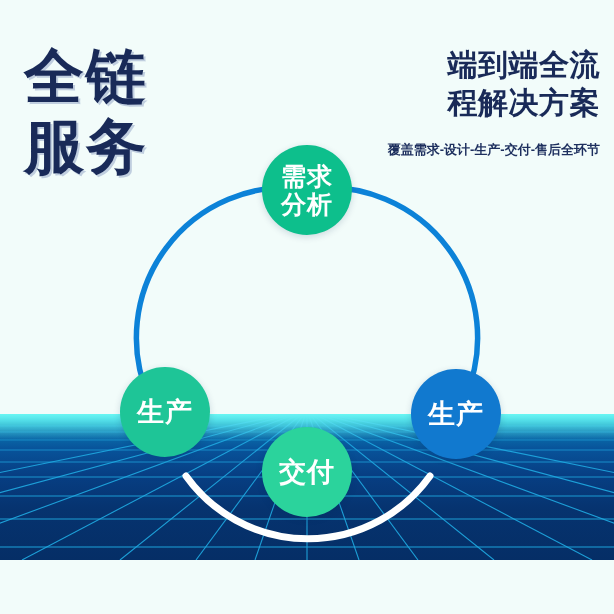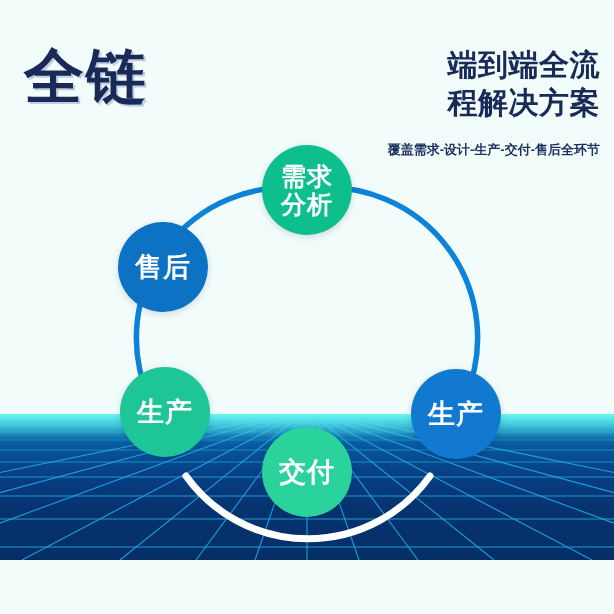--- a/index.html
+++ b/index.html
@@ -156,20 +156,21 @@
         <line x1="0" y1="82" x2="614" y2="82" opacity="0.88"></line>
         <line x1="0" y1="105" x2="614" y2="105" opacity="0.92"></line>
         <line x1="0" y1="133" x2="614" y2="133" opacity="0.95"></line>
       </g>
     </svg>
     <div class="floor-glow"></div>
   </div>
 
   <div class="title-left">
     <span class="ln">全链</span>
+    <span class="ln">服务</span>
   </div>
 
   <div class="title-right">
     <span class="ln">端到端全流</span>
     <span class="ln">程解决方案</span>
   </div>
 
   <div class="subtitle-right">覆盖需求-设计-生产-交付-售后全环节</div>
 
   <div class="ring-wrap">
@@ -194,17 +195,14 @@
   </div>
 
   <div class="node node-1line" style="left:262px; top:427px; width:90px; height:90px; background:#2bd39c;">
     <span>交付</span>
   </div>
 
   <div class="node node-1line" style="left:120px; top:367px; width:90px; height:90px; background:#1ec597;">
     <span>生产</span>
   </div>
 
-  <div class="node node-1line" style="left:118px; top:222px; width:90px; height:90px; background:#0c73c4;">
-    <span>售后</span>
-  </div>
 
 </div>
 
 </body></html>

